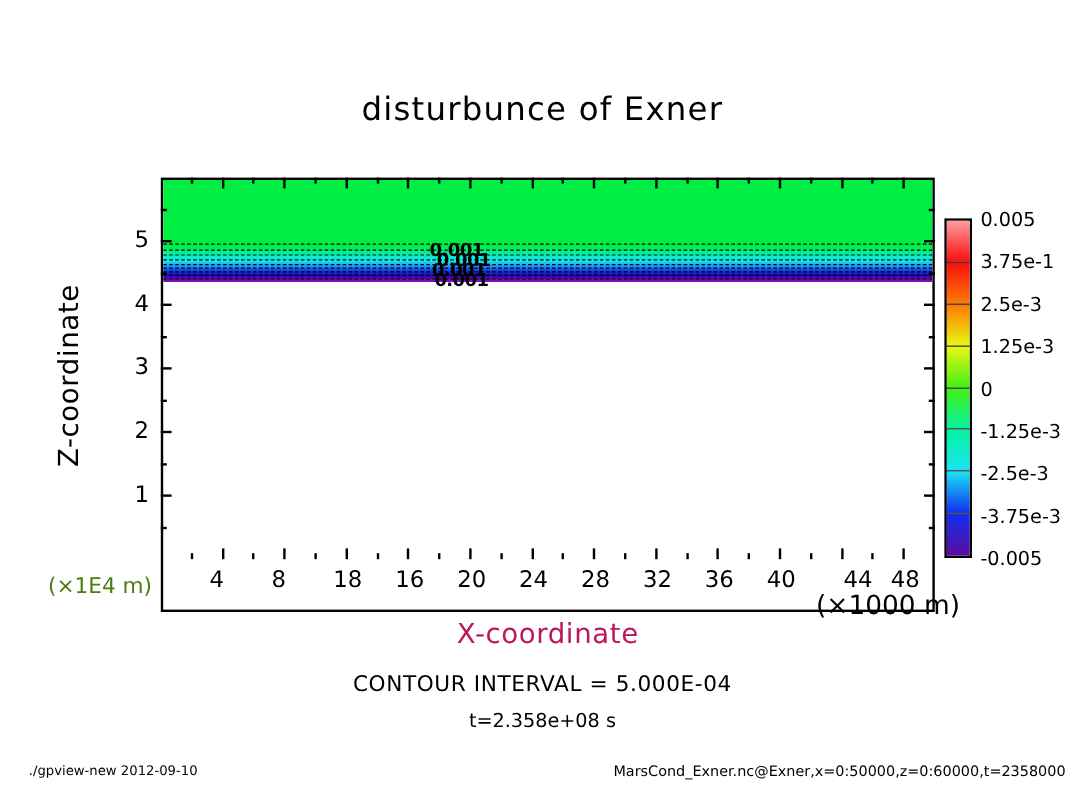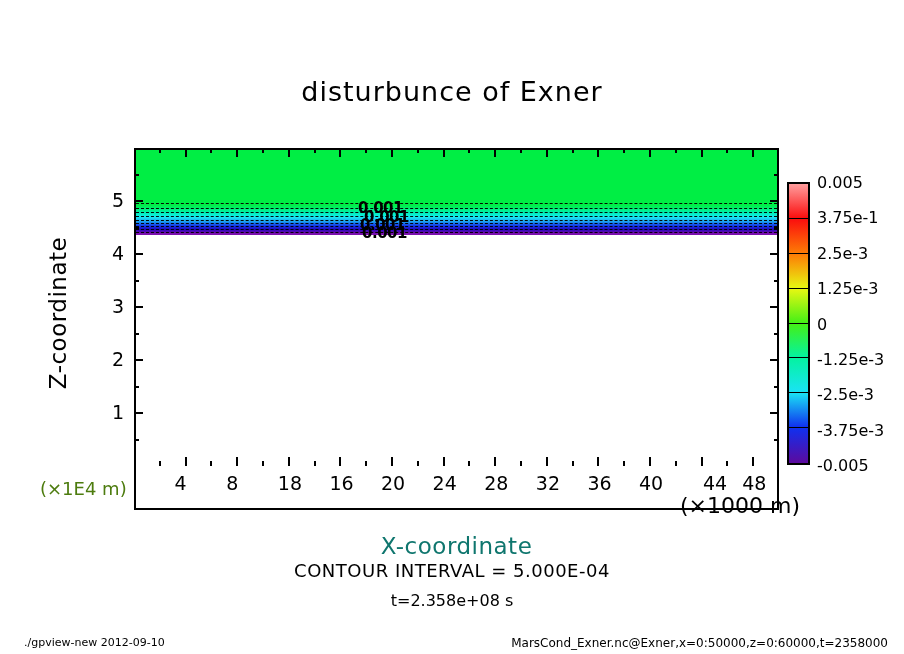--- a/index.html
+++ b/index.html
@@ -55,21 +55,21 @@
 
   
   .tick-x{background:#000;width:2px;}
   .tick-y{background:#000;height:2px;}
 
   #xlabels span,#ylabels span{position:absolute;color:#000;font-size:19px;}
 
   
   #x-axis-title{
     left:134px;top:516px;width:645px;text-align:center;
-    font-size:23px;color:#0f766e;letter-spacing:.5px;margin-top:17px;
+    font-size:23px;color:#be185d;letter-spacing:.5px;
   }
   #y-axis-title{
     left:-62px;top:300px;width:240px;text-align:center;
     font-size:23px;color:#000;letter-spacing:.5px;
     transform:rotate(-90deg);transform-origin:center center;
   }
   #x-unit-left{left:40px;top:478px;font-size:18px;color:#4d7c0f;}
   #x-unit-right{left:680px;top:493px;font-size:22px;color:#000;}
 
   

